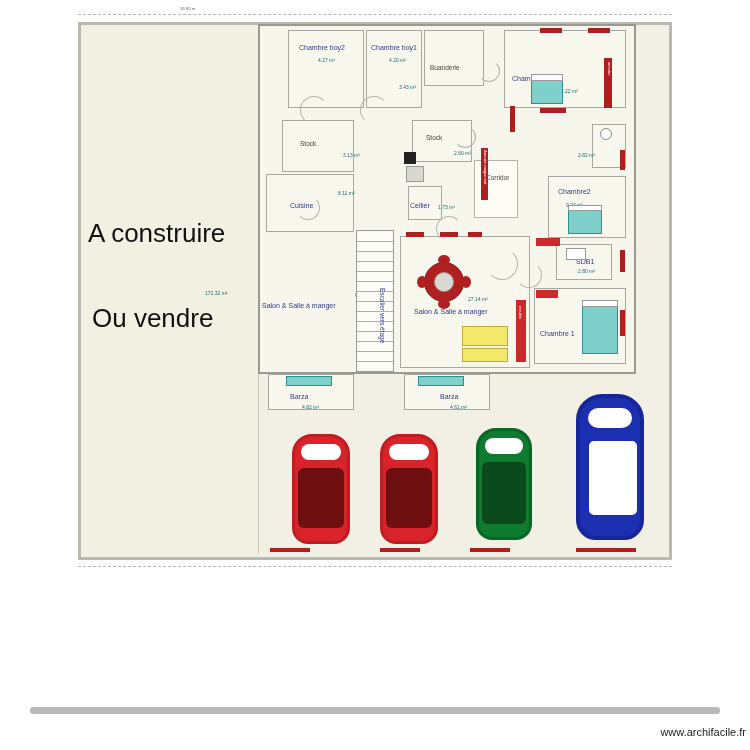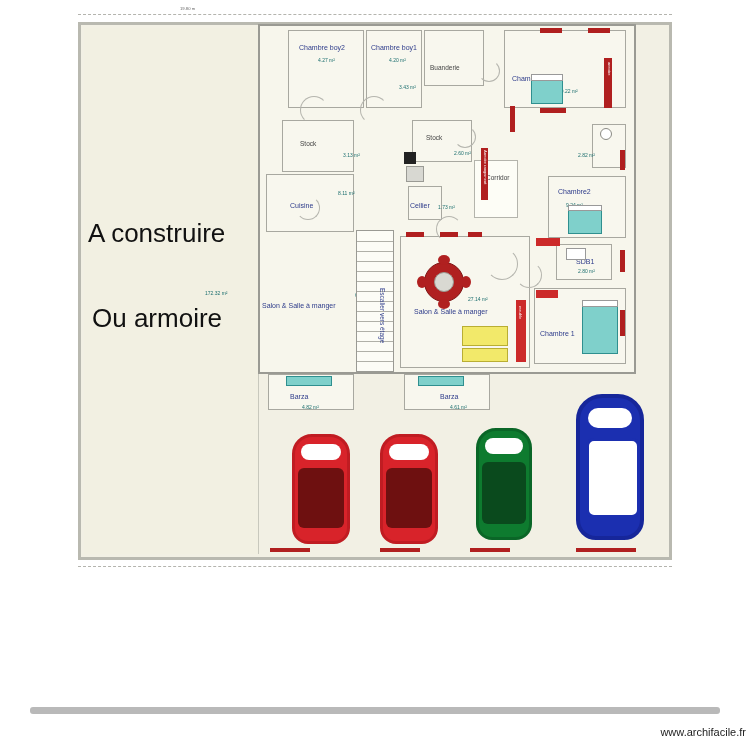--- a/index.html
+++ b/index.html
@@ -45,21 +45,21 @@
   <div class="abs" id="plot"></div>
 
   <div class="abs dashline" style="left:78px;top:14px;width:594px;"></div>
   <div class="abs dashline" style="left:78px;top:566px;width:594px;"></div>
 
   <div class="abs dim" style="left:180px;top:6px;">19.80 m</div>
   <div class="abs dim" style="left:205px;top:548px;">19.80 m</div>
 
   <div class="abs" style="left:84px;top:28px;width:175px;height:526px;background:#f2f0e2;border-right:1px solid #c8c8bd;box-sizing:border-box;"></div>
   <div class="abs bigtext" style="left:88px;top:218px;">A construire</div>
-  <div class="abs bigtext" style="left:92px;top:303px;">Ou armoire</div>
+  <div class="abs bigtext" style="left:92px;top:303px;">Ou vendre</div>
   <div class="abs area" style="left:205px;top:290px;">172.32 m²</div>
 
   <div class="abs" id="building"></div>
 
   <div class="abs room" style="left:288px;top:30px;width:76px;height:78px;"></div>
   <div class="abs lbl" style="left:299px;top:44px;">Chambre boy2</div>
   <div class="abs area" style="left:318px;top:57px;">4.27 m²</div>
 
   <div class="abs room" style="left:366px;top:30px;width:56px;height:78px;"></div>
   <div class="abs lbl" style="left:371px;top:44px;">Chambre boy1</div>

